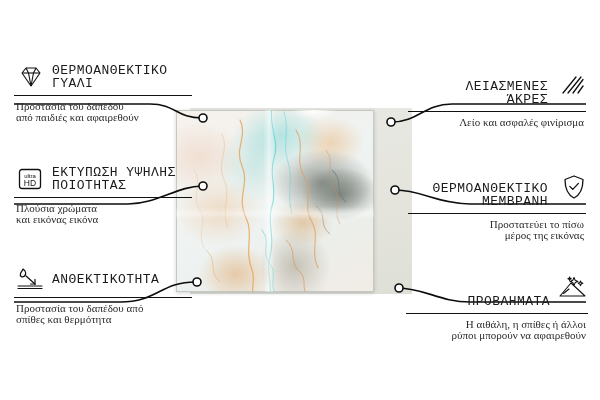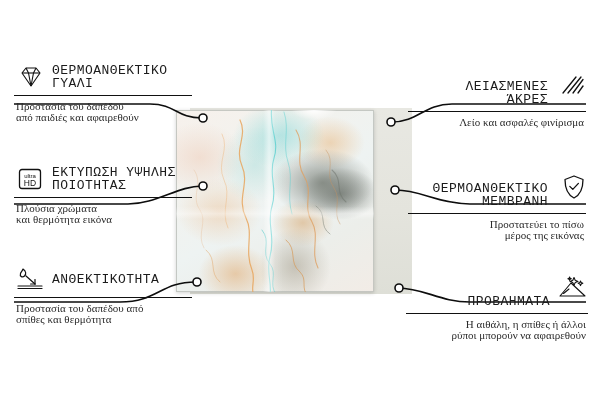--- a/index.html
+++ b/index.html
@@ -160,21 +160,21 @@
         </svg>
       </span>
       <span class="title">
         <span>ΕΚΤΥΠΩΣΗ ΥΨΗΛΗΣ</span><br>
         <span>ΠΟΙΟΤΗΤΑΣ</span>
       </span>
     </div>
     <div class="rule"></div>
     <div class="desc">
       <span>Πλούσια χρώματα</span><br>
-      <span>και θερμότητα εικόνα</span>
+      <span>και εικόνας εικόνα</span>
     </div>
   </div>
 
   <div class="feature left f-l3">
     <div class="head">
       <span class="ico">
         <svg width="28" height="24" viewBox="0 0 28 24">
           <g fill="none" stroke="#111" stroke-width="1.2" stroke-linecap="round" stroke-linejoin="round">
             <path d="M7 2 C10 4, 10.5 7, 8.5 9 C6.5 11, 3.5 9.5, 4.5 6.5 C5 5, 6.5 4, 7 2 Z"></path>
             <path d="M10 9 L19 17"></path>

